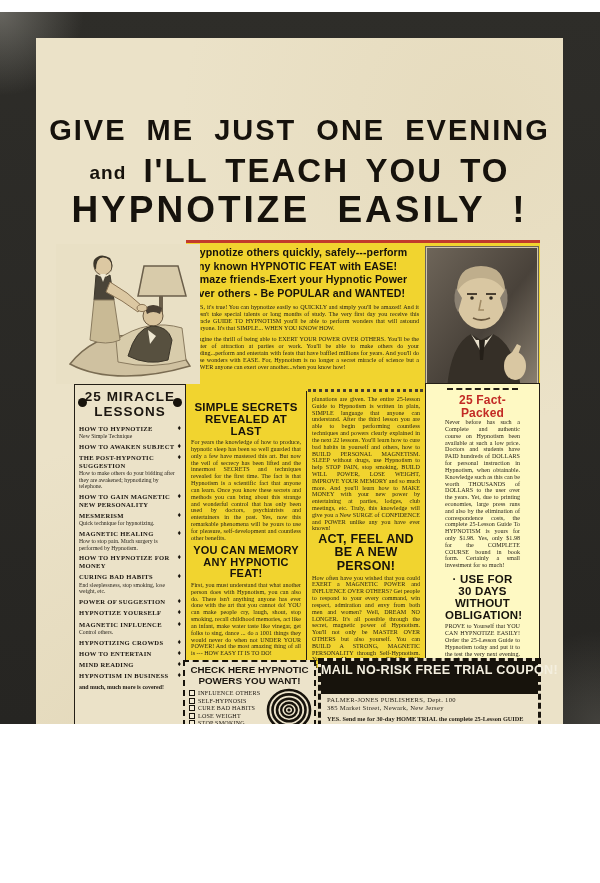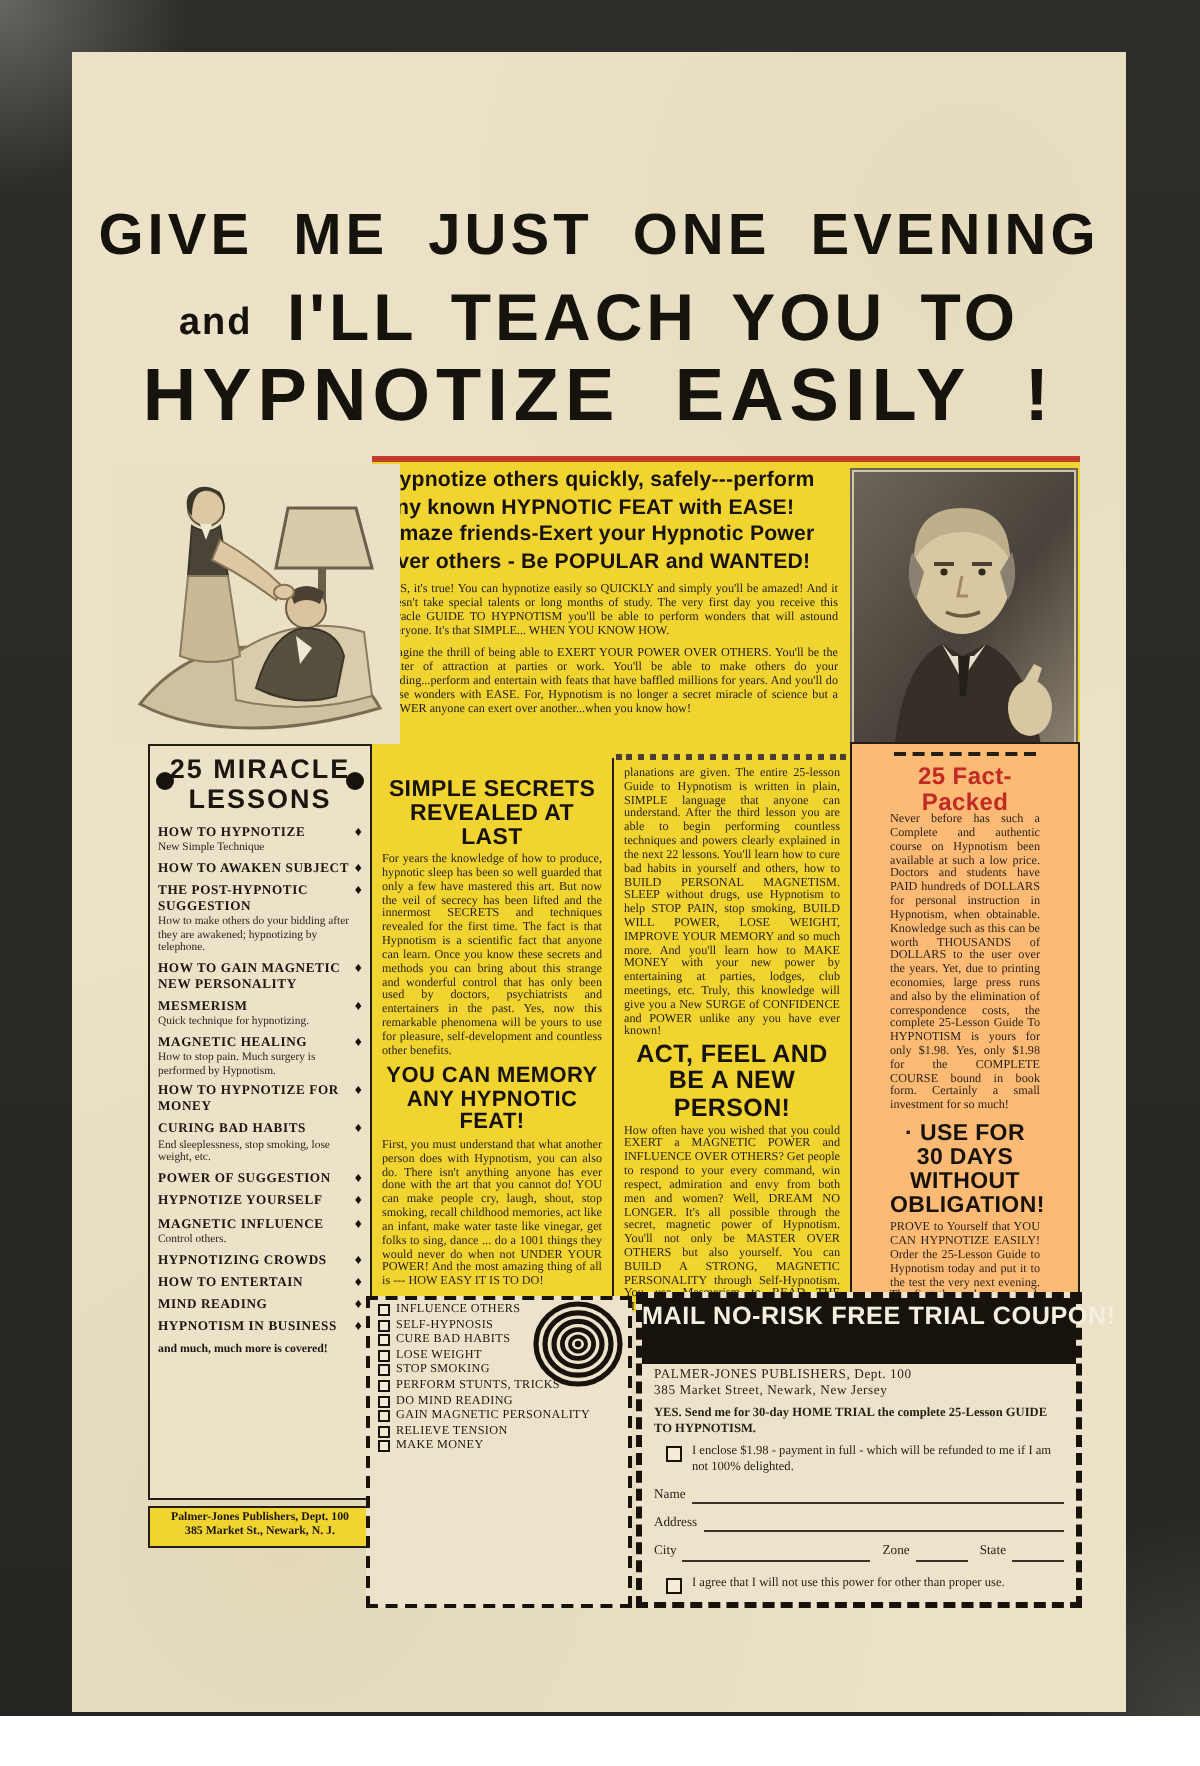--- a/index.html
+++ b/index.html
@@ -1,24 +1,24 @@
 <!DOCTYPE html>
 <html><head>
 <meta charset="utf-8">
 <style>
   * { margin:0; padding:0; box-sizing:border-box; }
   html,body { width:600px; height:883px; }
   body { font-family:"Liberation Serif", serif; color:#1b1610; }
 
-  #frame { position:relative; width:600px; height:858px;
+  #frame { position:relative; width:600px; height:712px;
     background:
       radial-gradient(circle at 0% 0%, rgba(150,148,140,.55), rgba(150,148,140,0) 9%),
       radial-gradient(circle at 100% 100%, rgba(120,118,110,.35), rgba(120,118,110,0) 10%),
       linear-gradient(#2e2d29, #262522);
-    overflow:hidden; }
+    overflow:hidden;margin-top:12px; }
 
   #page { position:absolute; left:36px; top:26px; width:527px; height:830px;
     background:
       radial-gradient(circle at 20% 90%, rgba(190,170,120,.18), rgba(190,170,120,0) 40%),
       radial-gradient(circle at 85% 10%, rgba(200,180,130,.15), rgba(200,180,130,0) 35%),
       #ebe2c8; }
 
   
   .hl { position:absolute; left:0; width:100%; text-align:center;
     font-family:"Liberation Sans", sans-serif; font-weight:900; color:#16120c;
@@ -41,21 +41,21 @@
     border:1px solid #cfc6ad; box-shadow:0 0 0 1px #6b6458; }
 
   .vrule { position:absolute; width:1px; background:#241f16; }
   #rule-23 { left:120px; top:148px; height:276px; }
 
   .ycol { position:absolute; font-size:6.1px; line-height:1.12; text-align:justify; color:#241f16; overflow:hidden; }
   #ycol2 { left:2px;  top:154px; width:116px; height:272px; padding:0 3px; }
   #ycol3 { left:122px; top:146px; width:115px; height:280px; padding:4px 3px 0 4px;
     border-top:3px dotted #4a4030; }
   #ycol4 { left:239px; top:140px; width:115px; height:330px; padding:3px 19px;
-    border:1px solid #241f16; background:#fdba74; }
+    border:1px solid #241f16; background:#fef9c3; }
 
   .yhead { font-family:"Liberation Sans", sans-serif; font-weight:900; text-align:center;
     line-height:1.05; margin:4px 0 2px; letter-spacing:.2px; color:#17130c; }
   .yhead.sz1 { font-size:11.5px; }
   .yhead.sz2 { font-size:11px; }
   .yhead.red { color:#c22a25; font-size:12px; margin-bottom:0; }
   .yhead.tall { font-size:12.5px; margin-top:1px; }
   .dashrule { border-top:2px dashed #241f16; margin:1px 2px 2px; }
 
   
@@ -337,20 +337,23 @@
         </div>
       <div id="lessons-footer">and much, much more is covered!</div>
     </div>
 
     <div id="publisher">
       <span>Palmer-Jones Publishers, Dept. 100</span><br>
       <span>385 Market St., Newark, N. J.</span>
     </div>
 
     <div id="check-box">
+      <div id="check-title">
+        <span>CHECK HERE HYPNOTIC</span><br><span>POWERS YOU WANT!</span>
+      </div>
       <div id="check-list">
         <div id="spiral">
           <svg width="46" height="44" viewBox="0 0 46 44">
             <g fill="none" stroke="#17130c">
               <ellipse cx="23" cy="22" rx="21" ry="20" stroke-width="2.6"></ellipse>
               <ellipse cx="23" cy="22" rx="16.5" ry="15.6" stroke-width="2.6"></ellipse>
               <ellipse cx="23" cy="22" rx="12" ry="11.3" stroke-width="2.6"></ellipse>
               <ellipse cx="23" cy="22" rx="7.8" ry="7.2" stroke-width="2.4"></ellipse>
               <ellipse cx="23" cy="22" rx="4" ry="3.7" stroke-width="2"></ellipse>
             </g>

